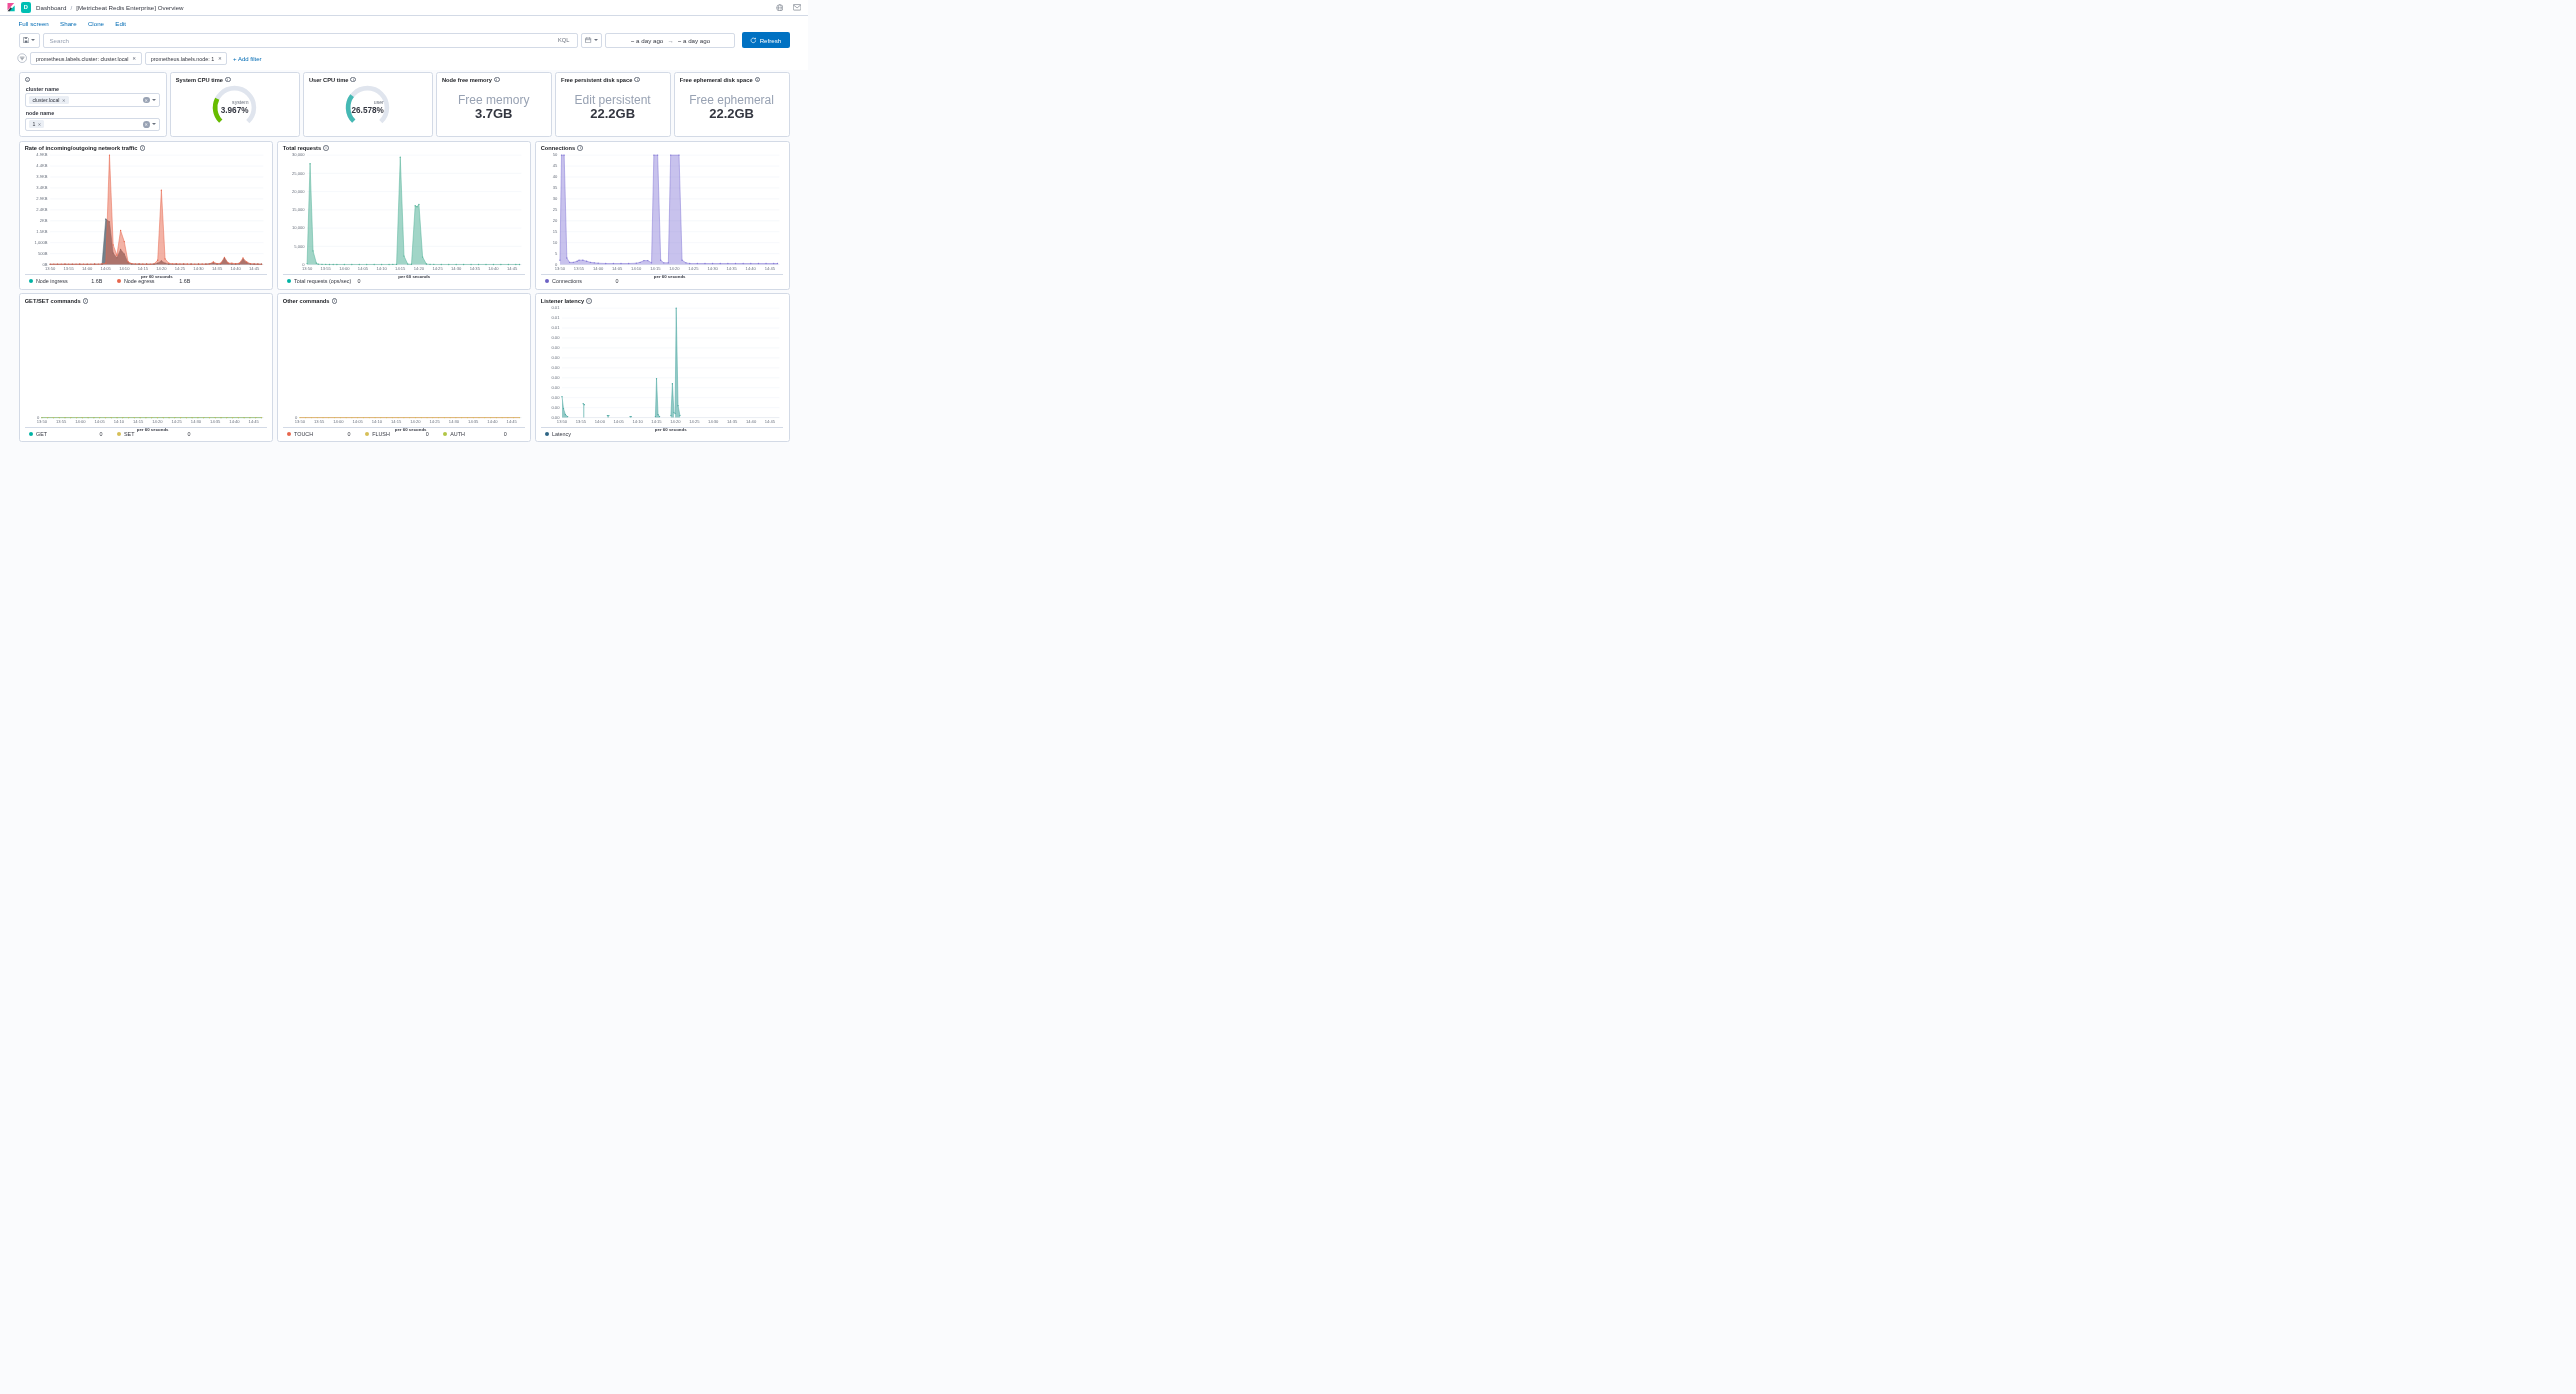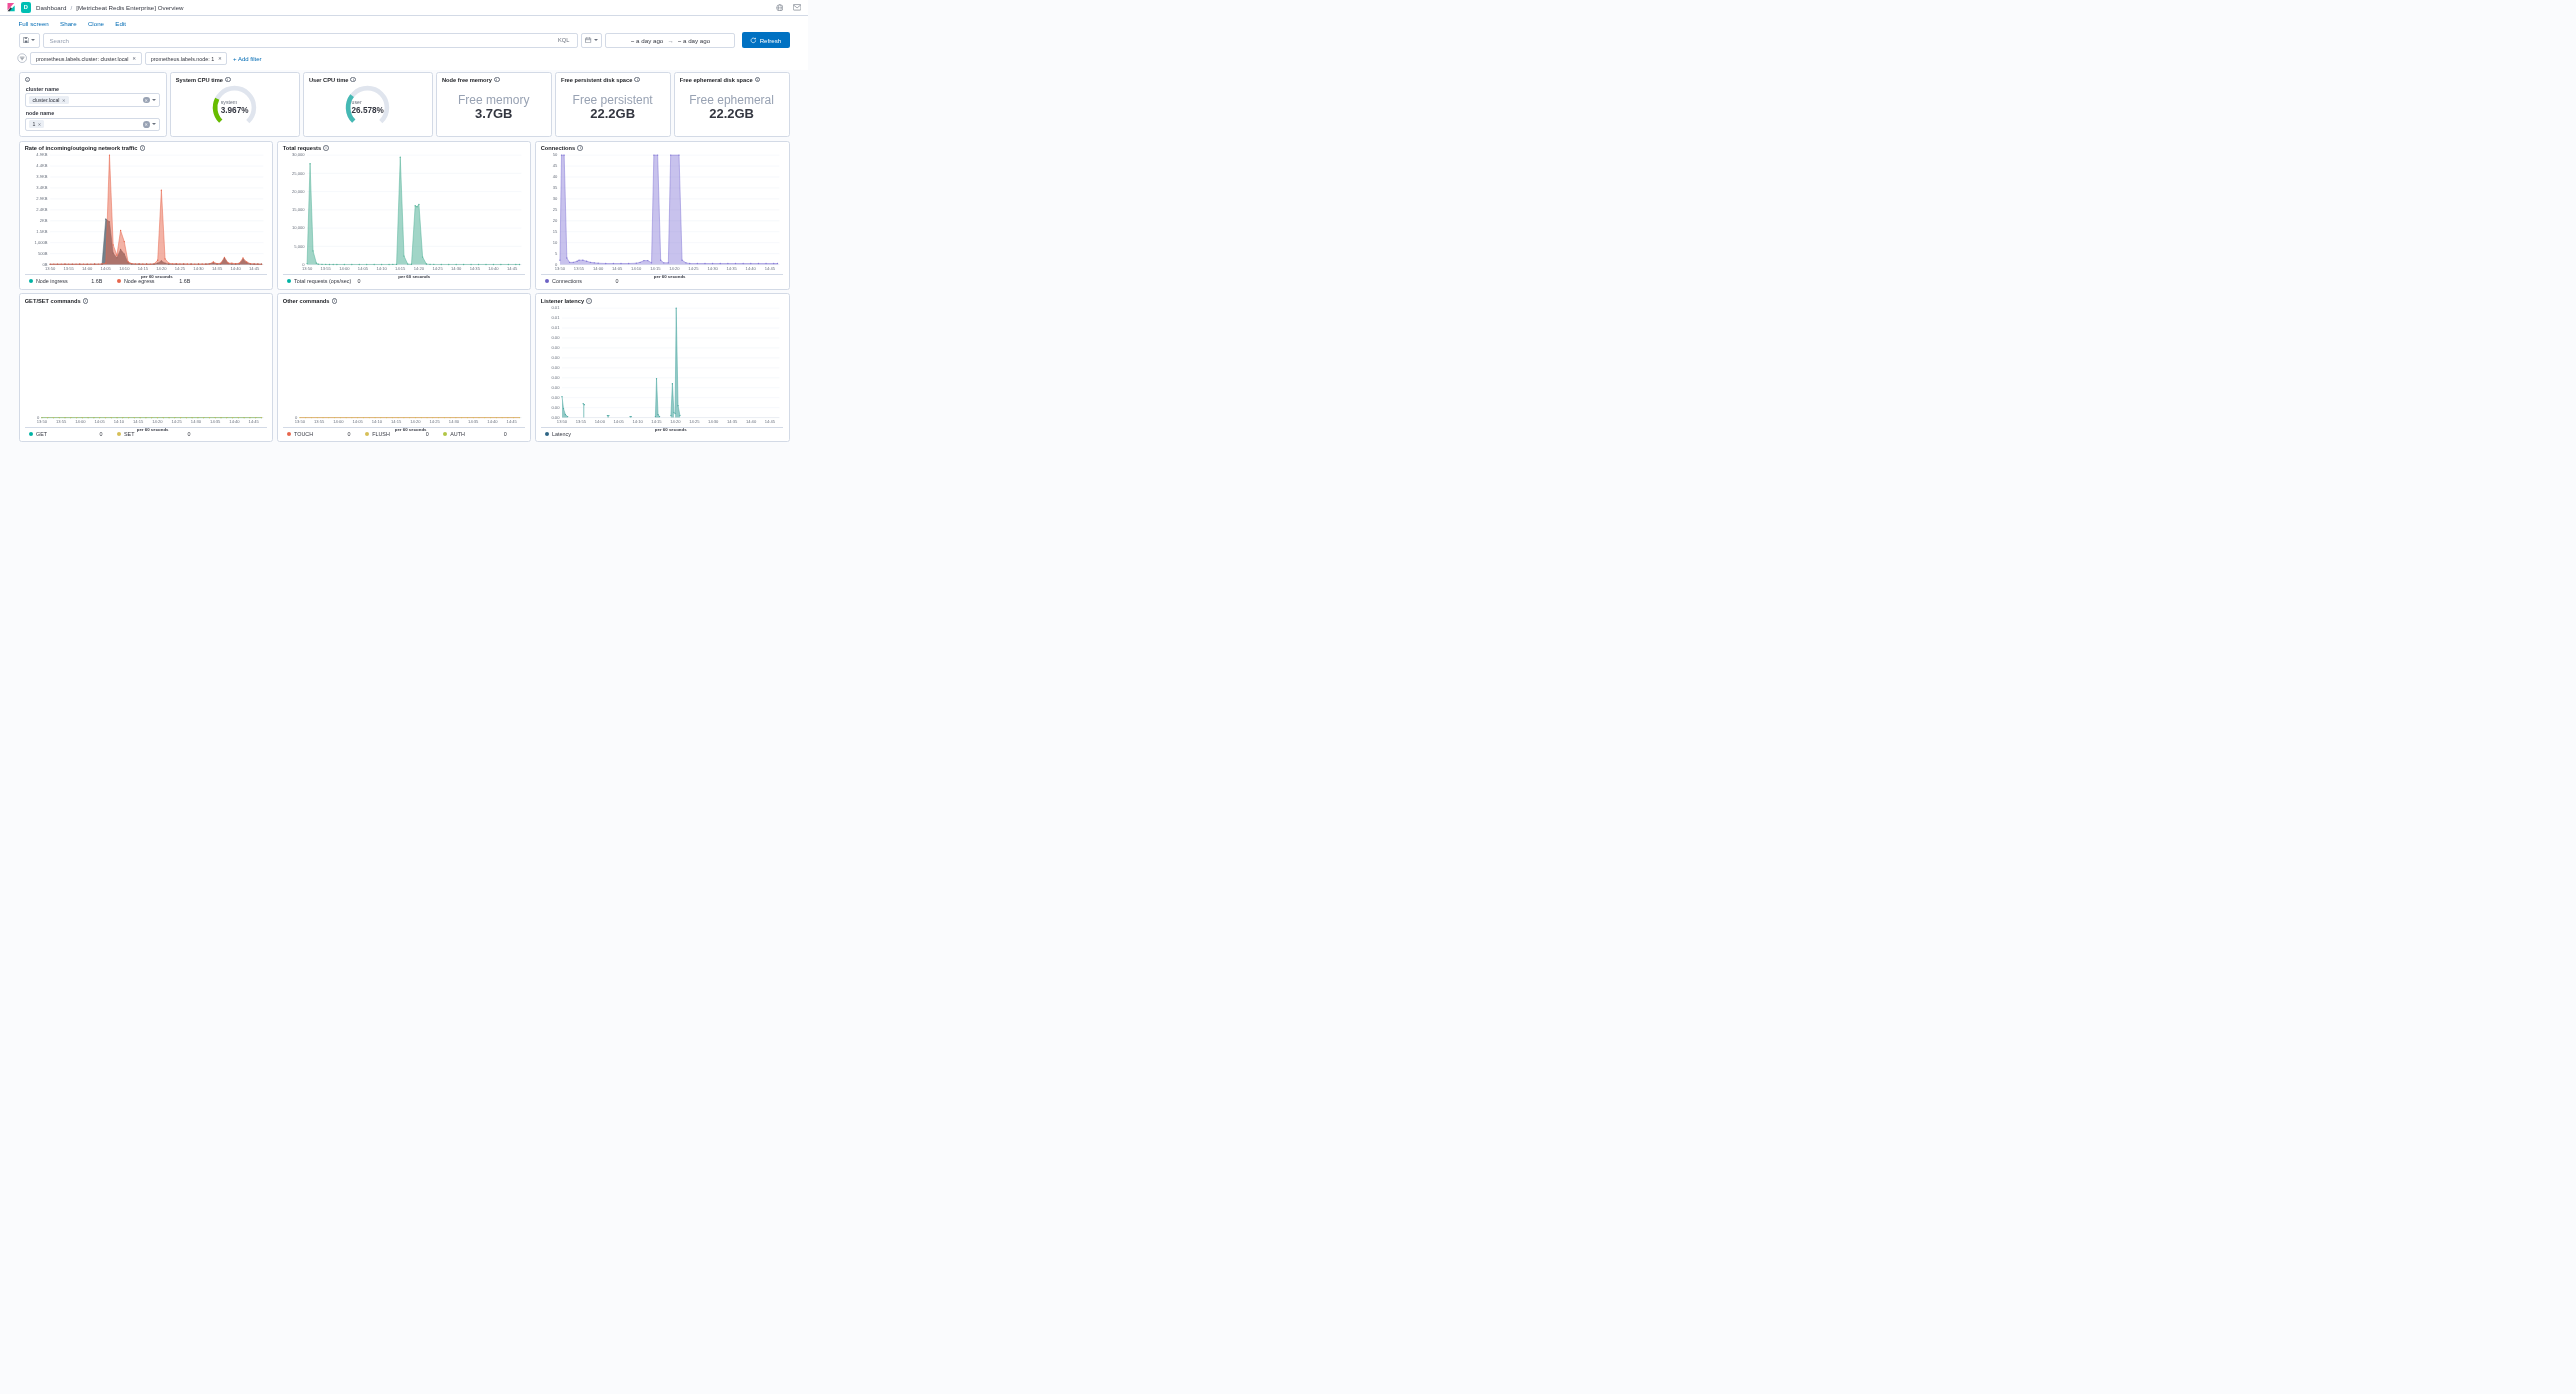--- a/index.html
+++ b/index.html
@@ -47,21 +47,21 @@
   .combo { height:13.4px; border:0.5px solid #D3DAE6; border-radius:2.1px; background:#fff; display:flex; align-items:center; gap:2.1px; padding:0 3.6px; cursor:pointer; }
   .tag { background:#EBEFF5; border-radius:1.5px; font-size:5.2px; color:#343741; padding:1px 3.1px; display:flex; align-items:center; gap:2.6px; }
   .tag .tx { font-size:4.1px; color:#69707D; }
   .clear { margin-left:auto; width:6.7px; height:6.7px; border-radius:50%; background:#98A2B3; color:#fff; font-size:4.1px; display:flex; align-items:center; justify-content:center; cursor:pointer; }
   .clear::after { content:"✕"; }
   .chev { width:0; height:0; border-left:2.1px solid transparent; border-right:2.1px solid transparent; border-top:2.6px solid #69707D; flex:none; }
 
   
   .gauge-body { flex:1; position:relative; display:flex; align-items:center; justify-content:center; }
   .gsvg { line-height:0; }
-  .gtext { position:absolute; text-align:left; line-height:1.15; }
+  .gtext { position:absolute; text-align:right; line-height:1.15; }
   .glabel { font-size:5.2px; color:#69707D; }
   .gvalue { font-size:8.2px; font-weight:700; color:#343741; }
   .metric-body { flex:1; display:flex; flex-direction:column; align-items:center; justify-content:center; line-height:1.08; }
   .mlabel { font-size:12px; color:#98A2B3; }
   .mvalue { font-size:13px; font-weight:700; color:#343741; }
 
   
   .plot { flex:1; min-height:0; line-height:0; }
   .legend { flex:none; display:flex; align-items:center; border-top:0.5px solid #D3DAE6; margin-top:1px; padding:3.1px 4.1px 0.5px; }
   .litem { display:flex; align-items:center; gap:3.1px; width:88px; font-size:5.4px; color:#343741; cursor:pointer; }
@@ -227,21 +227,21 @@
         <div class="mvalue">3.7GB</div>
       </div>
     </section>
 
     <section class="panel">
       <div class="ptitle">
           <span>Free persistent disk space</span>
           <span class="info"></span>
         </div>
       <div class="metric-body">
-        <div class="mlabel">Free persistent</div>
+        <div class="mlabel">Edit persistent</div>
         <div class="mvalue">22.2GB</div>
       </div>
     </section>
 
     <section class="panel">
       <div class="ptitle">
           <span>Free ephemeral disk space</span>
           <span class="info"></span>
         </div>
       <div class="metric-body">

